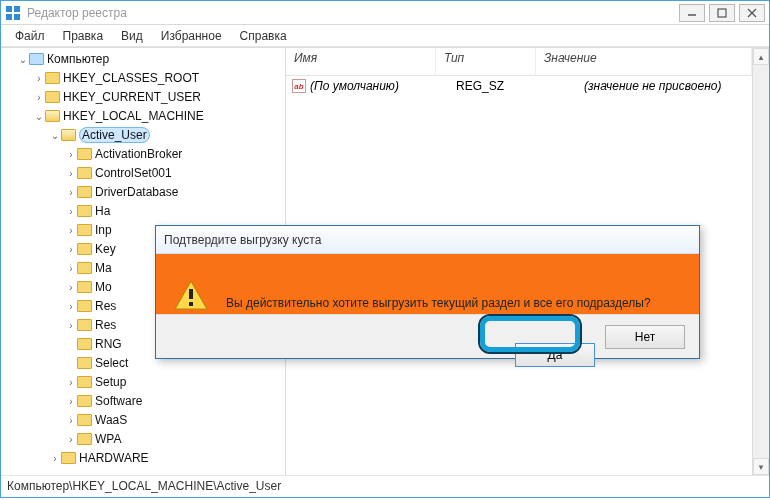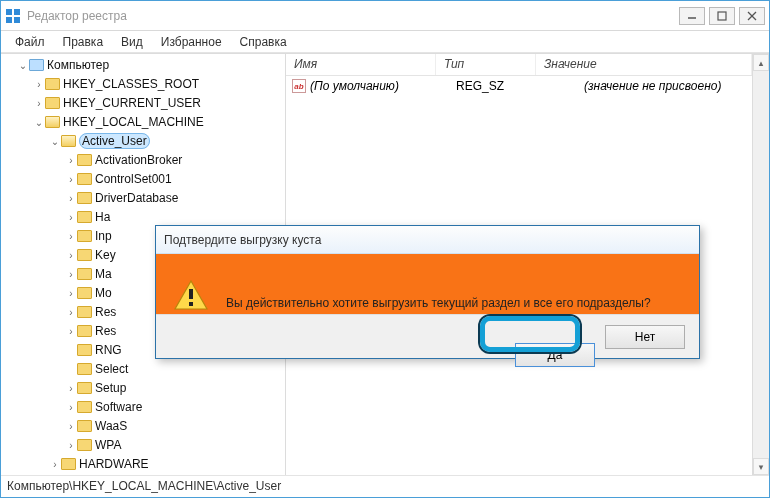--- a/index.html
+++ b/index.html
@@ -1,38 +1,38 @@
 <!DOCTYPE html>
 <html><head>
 <meta charset="utf-8">
 <style>
   * { box-sizing: border-box; font-family: "Segoe UI", Tahoma, sans-serif; font-size: 12px; }
   body { margin: 0; background: #fff; width: 770px; height: 500px; overflow: hidden; }
   .window { width: 770px; height: 498px; border: 1px solid #4a9fd8; display: flex; flex-direction: column; background: #fff; }
-  .titlebar { height: 30px; background: #fff; border-bottom: 1px solid #d9d9d9; display: flex; align-items: center; padding: 0 4px; color: #9a9a9a; }
+  .titlebar { height: 24px; background: #fff; border-bottom: 1px solid #d9d9d9; display: flex; align-items: center; padding: 0 4px; color: #9a9a9a; }
   .titlebar .app-icon { width: 16px; height: 16px; margin-right: 6px; display: flex; flex-wrap: wrap; }
   .titlebar .app-icon span { width: 6px; height: 6px; background: #2f8ad8; margin: 1px; }
   .titlebar .title { flex: 1; font-size: 12px; }
   .win-controls { display: flex; gap: 4px; }
   .win-btn { width: 26px; height: 18px; border: 1px solid #b9b9b9; background: #f3f3f3; display: flex; align-items: center; justify-content: center; color: #555; font-size: 11px; cursor: default; }
   .menubar { height: 22px; display: flex; align-items: center; gap: 2px; padding: 0 6px; border-bottom: 1px solid #e4e4e4; }
   .menubar .menu-item { padding: 2px 8px; color: #333; cursor: default; }
   .content { flex: 1; display: flex; border-top: 1px solid #dcdcdc; overflow: hidden; }
   .tree-pane { width: 285px; border-right: 1px solid #dcdcdc; overflow: hidden; background: #fff; padding-top: 2px; }
   .tree ul { list-style: none; margin: 0; padding-left: 16px; }
   .tree li { white-space: nowrap; line-height: 18px; color: #111; position: relative; }
   .exp { display: inline-block; width: 12px; text-align: center; color: #6b6b6b; cursor: default; font-size: 10px; }
   .icon { display: inline-block; vertical-align: middle; margin-right: 3px; }
   .folder-icon { width: 15px; height: 12px; background: #f7d774; border: 1px solid #d6a92e; border-radius: 1px; position: relative; top: -1px; }
   .folder-open { background: linear-gradient(#fff2c3,#f3cf63); }
   .pc-icon { width: 15px; height: 12px; background: #bcdfff; border: 1px solid #6ca8d8; border-radius: 1px; position: relative; top: -1px; }
   .selected { background: #cde8ff; border: 1px solid #7bb8ea; padding: 0 2px; border-radius: 8px; }
   .label { cursor: default; }
   .list-pane { flex: 1; display: flex; flex-direction: column; }
-  .headers { height: 22px; display: flex; border-bottom: 1px solid #e4e4e4; color: #444; font-style: italic; }
+  .headers { height: 28px; display: flex; border-bottom: 1px solid #e4e4e4; color: #444; font-style: italic; }
   .headers .col { padding: 3px 8px; border-right: 1px solid #eee; }
   .col-name { width: 150px; }
   .col-type { width: 100px; }
   .col-val { flex: 1; }
   .row { display: flex; height: 20px; align-items: center; }
   .row .col-name { width: 150px; padding-left: 6px; display: flex; align-items: center; gap: 4px; font-style: italic; }
   .row .col-type { width: 100px; padding-left: 8px; margin-left: 12px; }
   .row .col-val { flex: 1; padding-left: 8px; font-style: italic; margin-left: 28px; }
   .val-icon { width: 14px; height: 14px; border: 1px solid #c99; background: #fff; color: #c33; font-size: 8px; font-weight: bold; display: inline-flex; align-items: center; justify-content: center; }
   .statusbar { height: 22px; border-top: 1px solid #e4e4e4; padding: 3px 6px; color: #333; }

